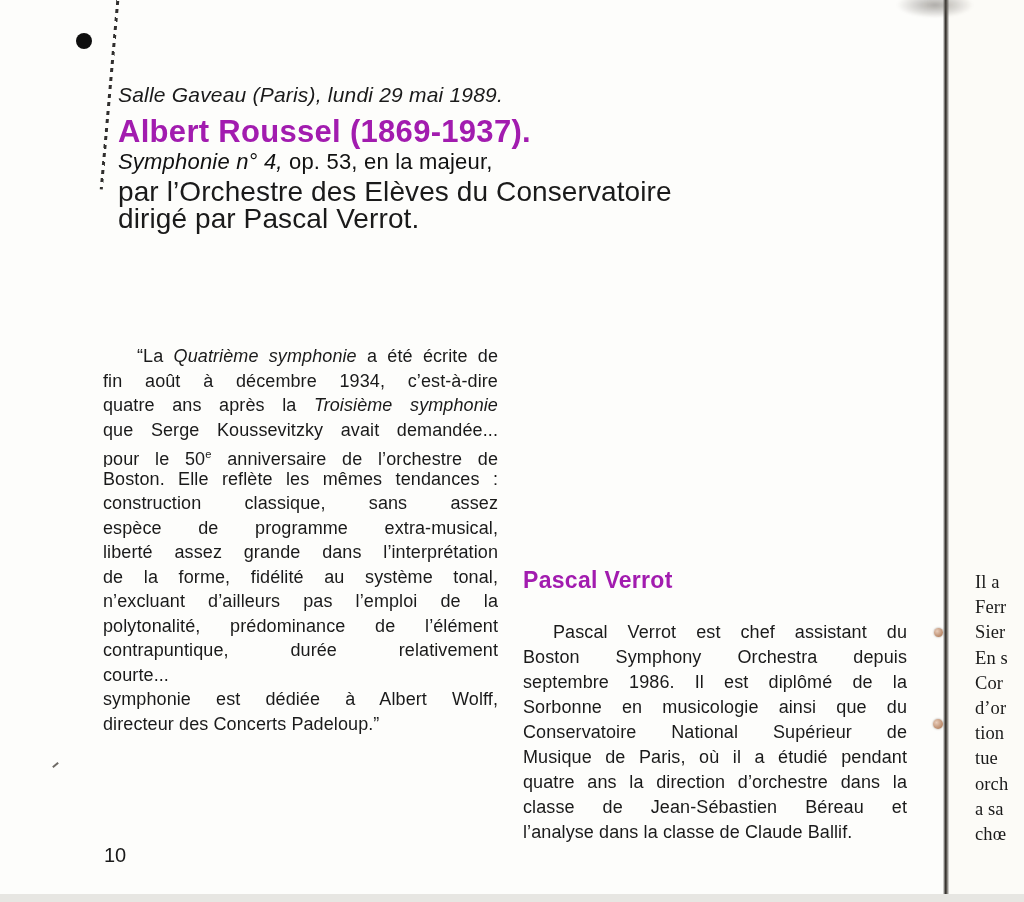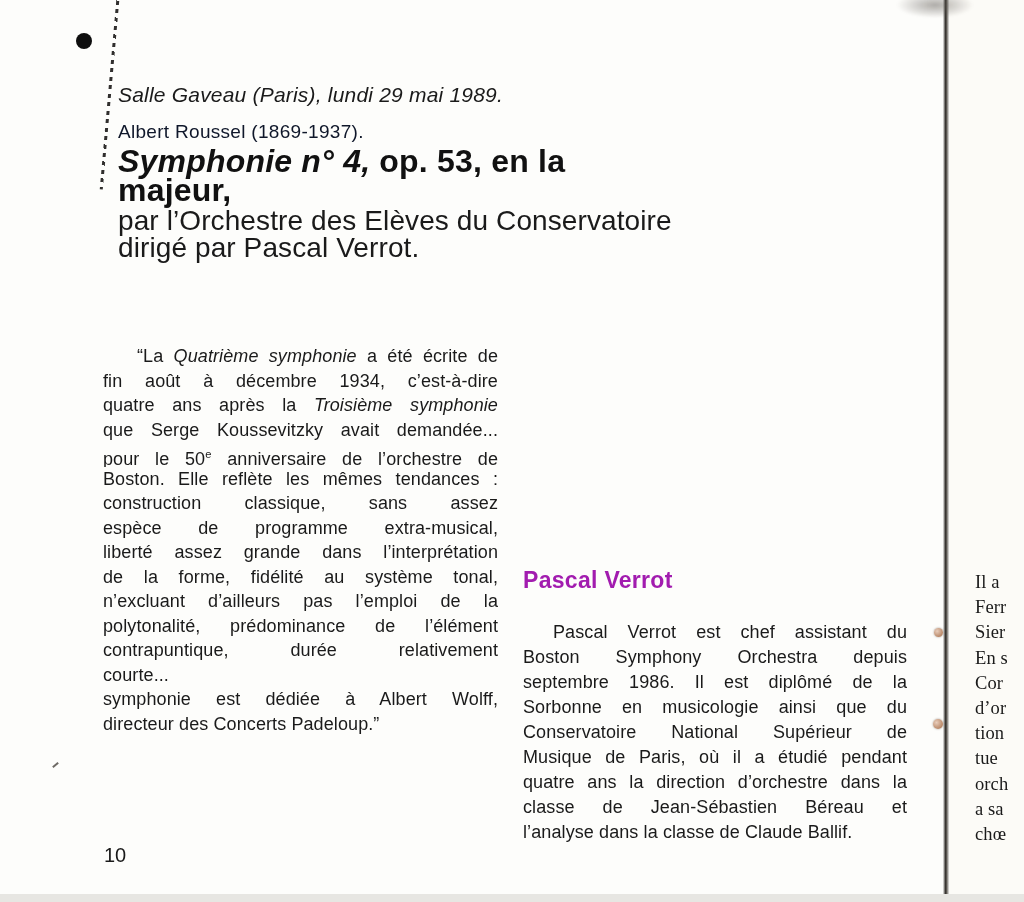--- a/index.html
+++ b/index.html
@@ -45,25 +45,25 @@
     position: absolute; left: 0; bottom: 0; right: 0; height: 8px;
     background: #e7e6e2;
   }
   
   .prog-header { position: absolute; left: 118px; top: 82px; width: 560px; }
   .venue {
     font-style: italic; font-size: 21px; line-height: 26px;
     margin-bottom: 9px; letter-spacing: .2px;
   }
   .composer {
-    font-weight: normal; font-size: 19px; line-height: 30px;
-    letter-spacing: .3px; color: #0f172a;
+    font-weight: bold; font-size: 31px; line-height: 30px;
+    letter-spacing: .3px; color: #a21caf;
   }
   .work {
-    font-weight: bold; font-size: 32px; line-height: 29px;
+    font-weight: normal; font-size: 22px; line-height: 29px;
     letter-spacing: .2px; color: #111; margin-bottom: 2px;
   }
   .work .it { font-style: italic; }
   .orch, .cond { font-size: 28px; line-height: 27px; letter-spacing: .1px; }
   
   .jline {
     text-align: justify;
     text-align-last: justify;
     overflow: hidden;
     white-space: normal;

